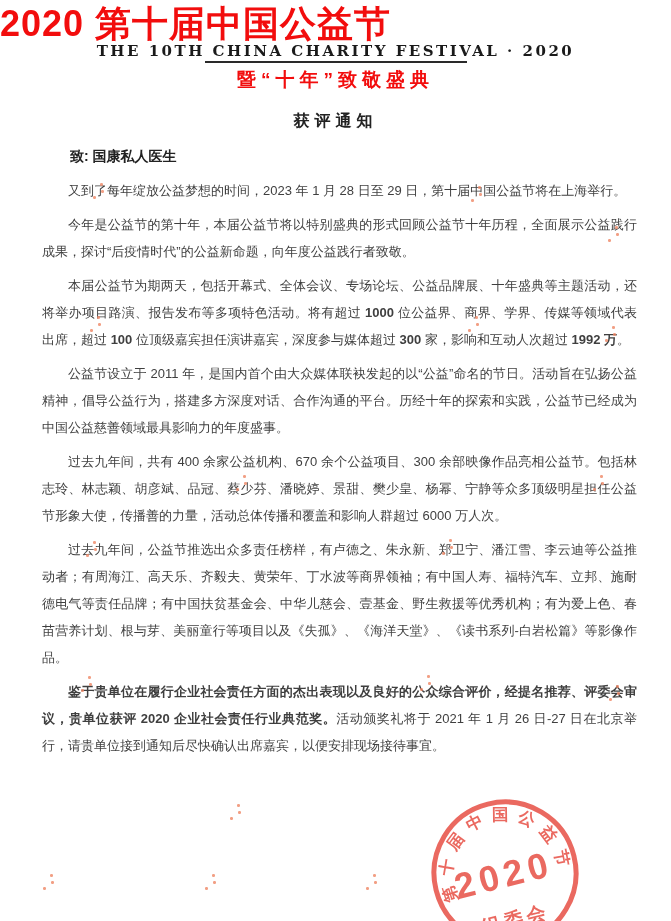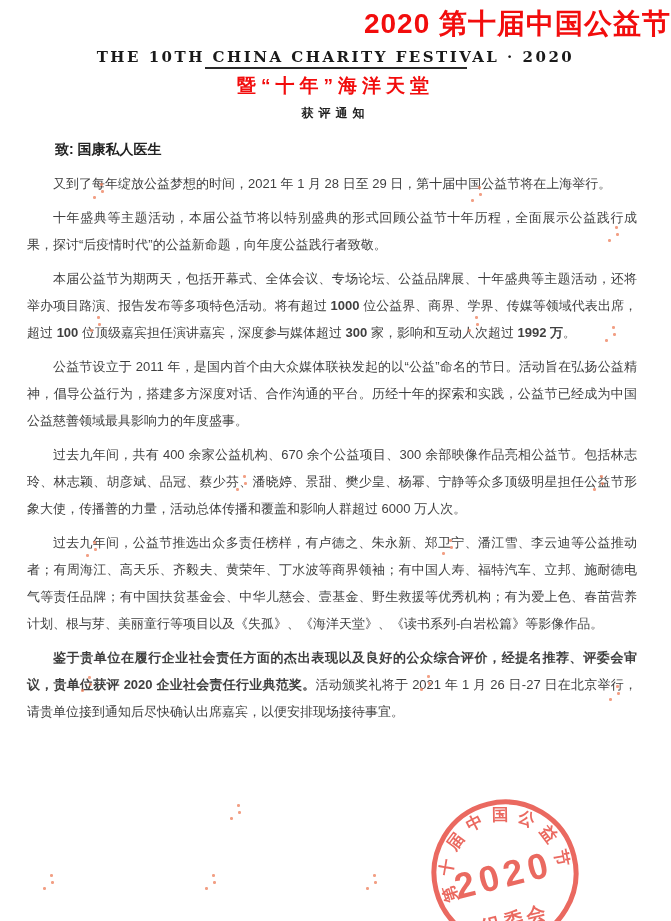--- a/index.html
+++ b/index.html
@@ -7,38 +7,38 @@
     --stamp:#e8544a;
     --body:#3f3f3f;
     --speck:#ef8866;
   }
   html,body{margin:0;padding:0;background:#fff;}
   .page{
     width:671px;height:921px;position:relative;overflow:hidden;
     background:#fff;font-family:"Liberation Sans",sans-serif;
   }
   .title{
-    margin:6px 0 8px;text-align:right;color:var(--accent);
-    font-size:28px;font-weight:bold;letter-spacing:1px;line-height:36px;
+    margin:6px 0 2px;text-align:left;color:var(--accent);
+    font-size:36px;font-weight:bold;letter-spacing:1px;line-height:36px;
   }
   .subtitle-en{
     text-align:center;font-family:"DejaVu Serif",serif;font-weight:bold;
     font-size:15px;letter-spacing:2.5px;color:#1a1a1a;margin-top:2px;line-height:14px;
   }
   .divider{width:262px;height:2px;background:#2a2a2a;margin:3px auto 4px;}
   .tagline{
     text-align:center;color:var(--accent);font-weight:bold;
     font-size:19px;letter-spacing:5px;line-height:25px;
   }
   .doc-title{
-    text-align:center;font-weight:bold;font-size:12px;letter-spacing:5px;
-    color:#222;margin-top:5px;line-height:21px;
+    text-align:center;font-weight:bold;font-size:16px;letter-spacing:5px;
+    color:#222;margin-top:18px;line-height:21px;
   }
   .body-text{
-    padding:12px 34px 0 27px;font-size:13px;line-height:27px;
+    padding:12px 34px 0 42px;font-size:13px;line-height:27px;
     color:var(--body);text-align:justify;
   }
   .salutation{font-weight:bold;font-size:14px;color:#222;margin:0 0 4px;text-indent:0;}
   .para{margin:0 0 7px;text-indent:2em;}
   .b{font-weight:bold;}
   .u{text-underline-offset:4px;text-decoration-thickness:1.5px;}
   .stamp{
     position:absolute;left:428px;top:796px;width:154px;height:154px;
     transform:rotate(-14deg);opacity:.88;mix-blend-mode:multiply;z-index:3;
     pointer-events:none;
@@ -53,28 +53,28 @@
   }
 </style>
 </head>
 <body>
 
 <div class="page">
 
   <div class="title">2020 第十届中国公益节</div>
   <div class="subtitle-en">THE 10TH CHINA CHARITY FESTIVAL · 2020</div>
   <div class="divider"></div>
-  <div class="tagline">暨“十年”海洋天堂</div>
+  <div class="tagline">暨“十年”致敬盛典</div>
   <div class="doc-title">获评通知</div>
 
   <div class="body-text">
     <p class="para salutation">致: 国康私人医生</p>
     <div>
-        <p class="para"><span>又到了每年绽放公益梦想的时间，2021 年 1 月 28 日至 29 日，第十届中国公益节将在上海举行。</span></p>
-        <p class="para"><span>十年盛典等主题活动，本届公益节将以特别盛典的形式回顾公益节十年历程，全面展示公益践行成果，探讨“后疫情时代”的公益新命题，向年度公益践行者致敬。</span></p>
+        <p class="para"><span>又到了每年绽放公益梦想的时间，2023 年 1 月 28 日至 29 日，第十届中国公益节将在上海举行。</span></p>
+        <p class="para"><span>今年是公益节的第十年，本届公益节将以特别盛典的形式回顾公益节十年历程，全面展示公益践行成果，探讨“后疫情时代”的公益新命题，向年度公益践行者致敬。</span></p>
         <p class="para"><span>本届公益节为期两天，包括开幕式、全体会议、专场论坛、公益品牌展、十年盛典等主题活动，还将举办项目路演、报告发布等多项特色活动。将有超过 </span><span class="b">1000</span><span> 位公益界、商界、学界、传媒等领域代表出席，超过 </span><span class="b">100</span><span> 位顶级嘉宾担任演讲嘉宾，深度参与媒体超过 </span><span class="b">300</span><span> 家，影响和互动人次超过 </span><span class="b">1992 万</span><span>。</span></p>
         <p class="para"><span>公益节设立于 2011 年，是国内首个由大众媒体联袂发起的以“公益”命名的节日。活动旨在弘扬公益精神，倡导公益行为，搭建多方深度对话、合作沟通的平台。历经十年的探索和实践，公益节已经成为中国公益慈善领域最具影响力的年度盛事。</span></p>
         <p class="para"><span>过去九年间，共有 400 余家公益机构、670 余个公益项目、300 余部映像作品亮相公益节。包括林志玲、林志颖、胡彦斌、品冠、蔡少芬、潘晓婷、景甜、樊少皇、杨幂、宁静等众多顶级明星担任公益节形象大使，传播善的力量，活动总体传播和覆盖和影响人群超过 6000 万人次。</span></p>
         <p class="para"><span>过去九年间，公益节推选出众多责任榜样，有卢德之、朱永新、郑卫宁、潘江雪、李云迪等公益推动者；有周海江、高天乐、齐毅夫、黄荣年、丁水波等商界领袖；有中国人寿、福特汽车、立邦、施耐德电气等责任品牌；有中国扶贫基金会、中华儿慈会、壹基金、野生救援等优秀机构；有为爱上色、春苗营养计划、根与芽、美丽童行等项目以及《失孤》、《海洋天堂》、《读书系列-白岩松篇》等影像作品。</span></p>
         <p class="para"><span class="b">鉴于贵单位在履行企业社会责任方面的杰出表现以及良好的公众综合评价，经提名推荐、评委会审议，贵单位获评 </span><span class="b u">2020 企业社会责任行业典范奖</span><span class="b">。</span><span>活动颁奖礼将于 </span><span class="u">2021 年 1 月 26 日-27 日</span><span>在北京举行，请贵单位接到通知后尽快确认出席嘉宾，以便安排现场接待事宜。</span></p>
       </div>
 
   </div>
 
   <div class="stamp">

